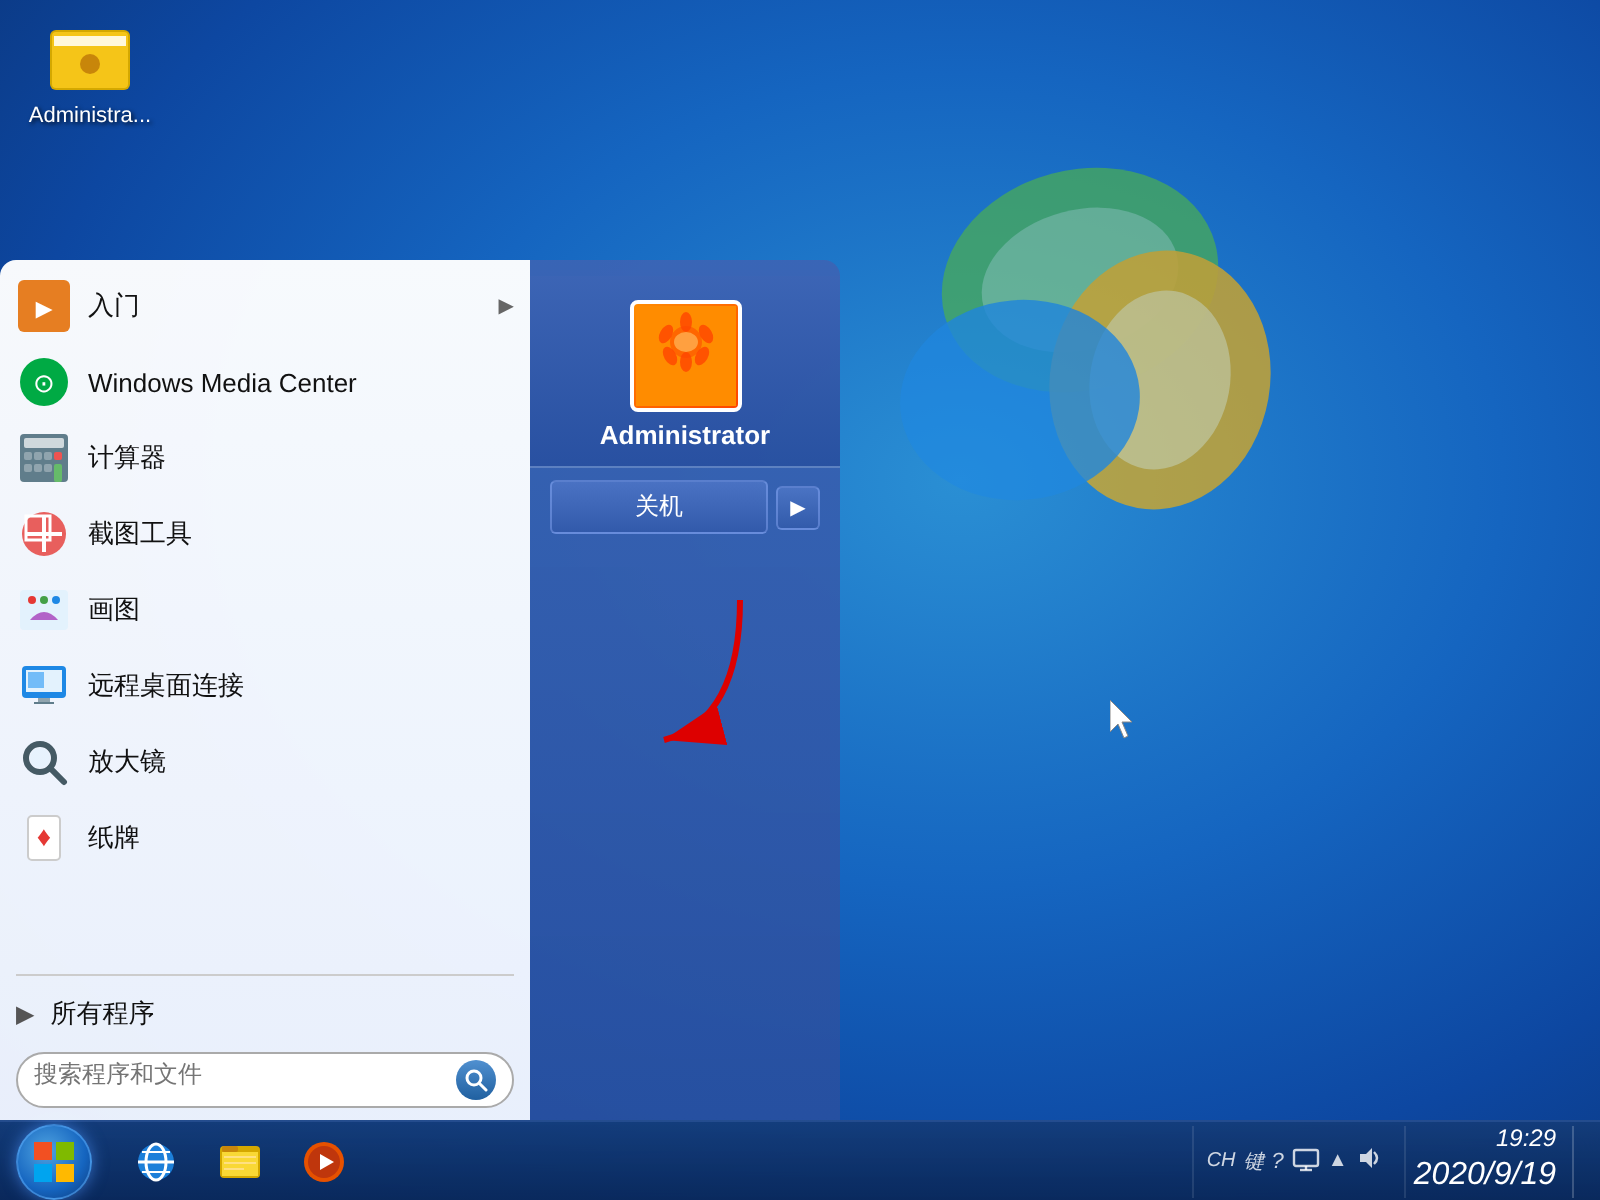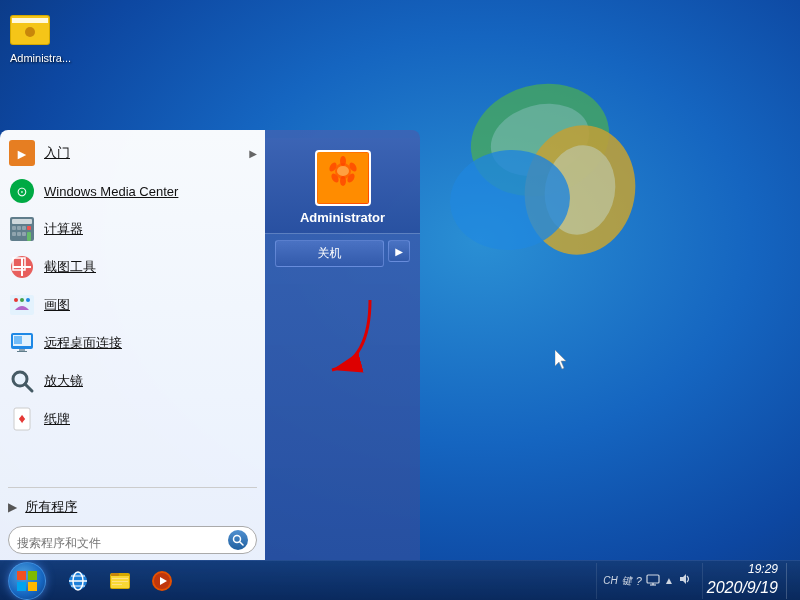--- a/index.html
+++ b/index.html
@@ -21,21 +21,21 @@
       overflow: hidden;
     }
 
     
     .desktop-icon {
       position: absolute;
       top: 10px;
       left: 10px;
       display: flex;
       flex-direction: column;
-      align-items: flex-start;
+      align-items: center;
       width: 70px;
       cursor: pointer;
     }
     .desktop-icon .icon-img {
       width: 40px;
       height: 40px;
     }
     .desktop-icon .icon-label {
       color: white;
       font-size: 11px;
@@ -213,20 +213,21 @@
     .right-divider {
       height: 1px;
       background: rgba(255,255,255,0.2);
       margin: 4px 0;
     }
 
     .shutdown-section {
       padding: 6px 10px;
       border-top: 1px solid rgba(255,255,255,0.2);
       display: flex;
+      align-items: center;
       gap: 4px;
     }
 
     .shutdown-btn {
       flex: 1;
       background: linear-gradient(to bottom, rgba(80,120,200,0.8), rgba(50,90,170,0.8));
       border: 1px solid rgba(150,180,255,0.4);
       border-radius: 3px;
       color: white;
       font-size: 12px;
@@ -270,39 +271,38 @@
       flex-shrink: 0;
       border-radius: 2px;
       display: flex;
       align-items: center;
       justify-content: center;
     }
 
     .menu-item-text {
       font-size: 13px;
       color: #111;
-      text-decoration: underline;
     }
 
     .menu-item-arrow {
       margin-left: auto;
       color: #666;
       font-size: 10px;
     }
 
     .left-divider {
       height: 1px;
       background: #ccc;
       margin: 4px 8px;
     }
 
     
     .search-bar {
       display: flex;
-      align-items: flex-end;
+      align-items: flex-start;
       margin: 4px 8px 6px;
       background: white;
       border: 1px solid #aaa;
       border-radius: 14px;
       padding: 3px 8px;
       gap: 6px;
     }
 
     .search-input {
       flex: 1;

